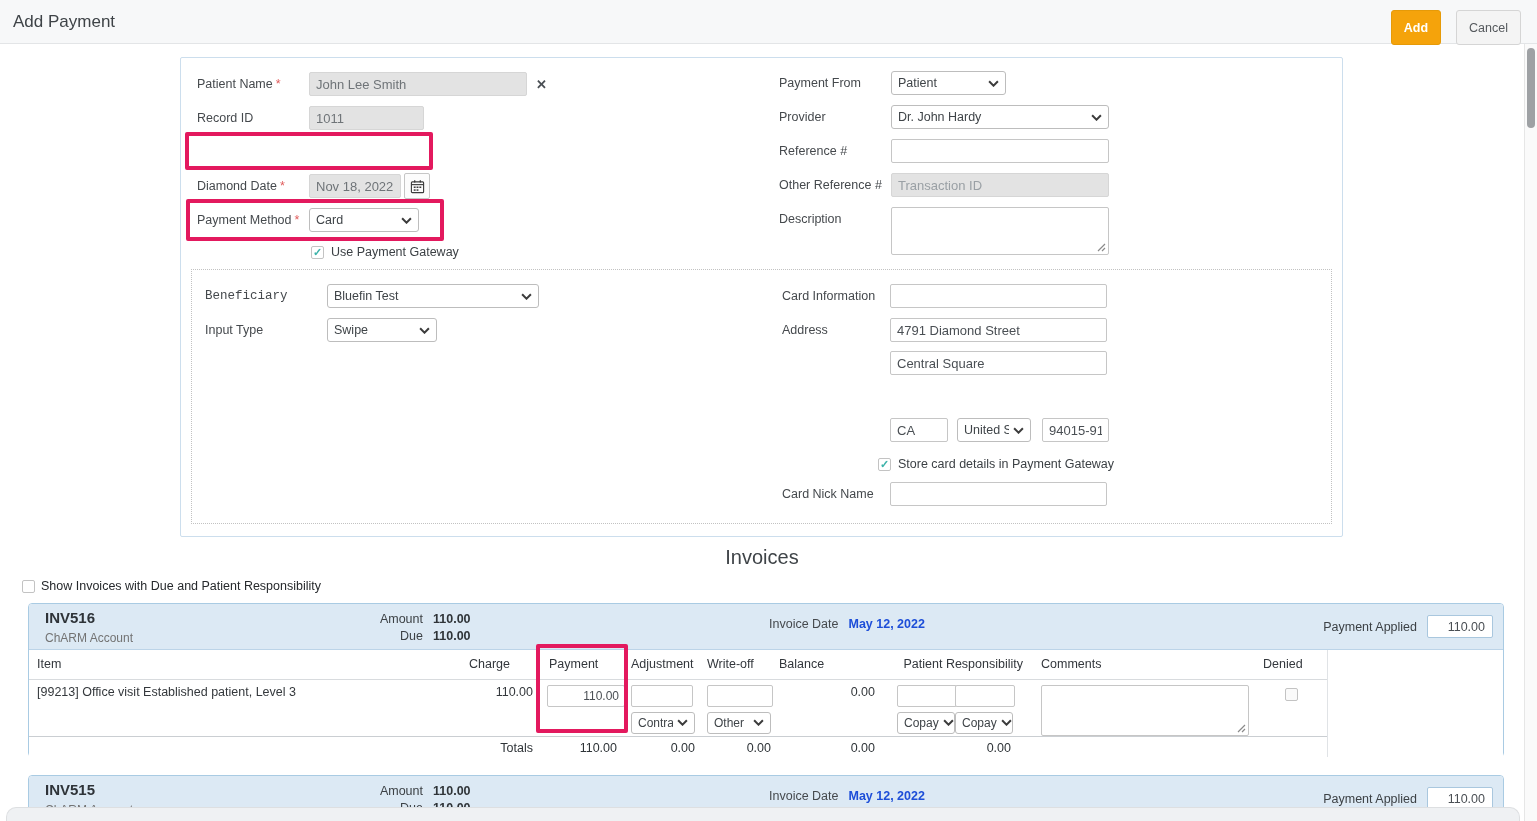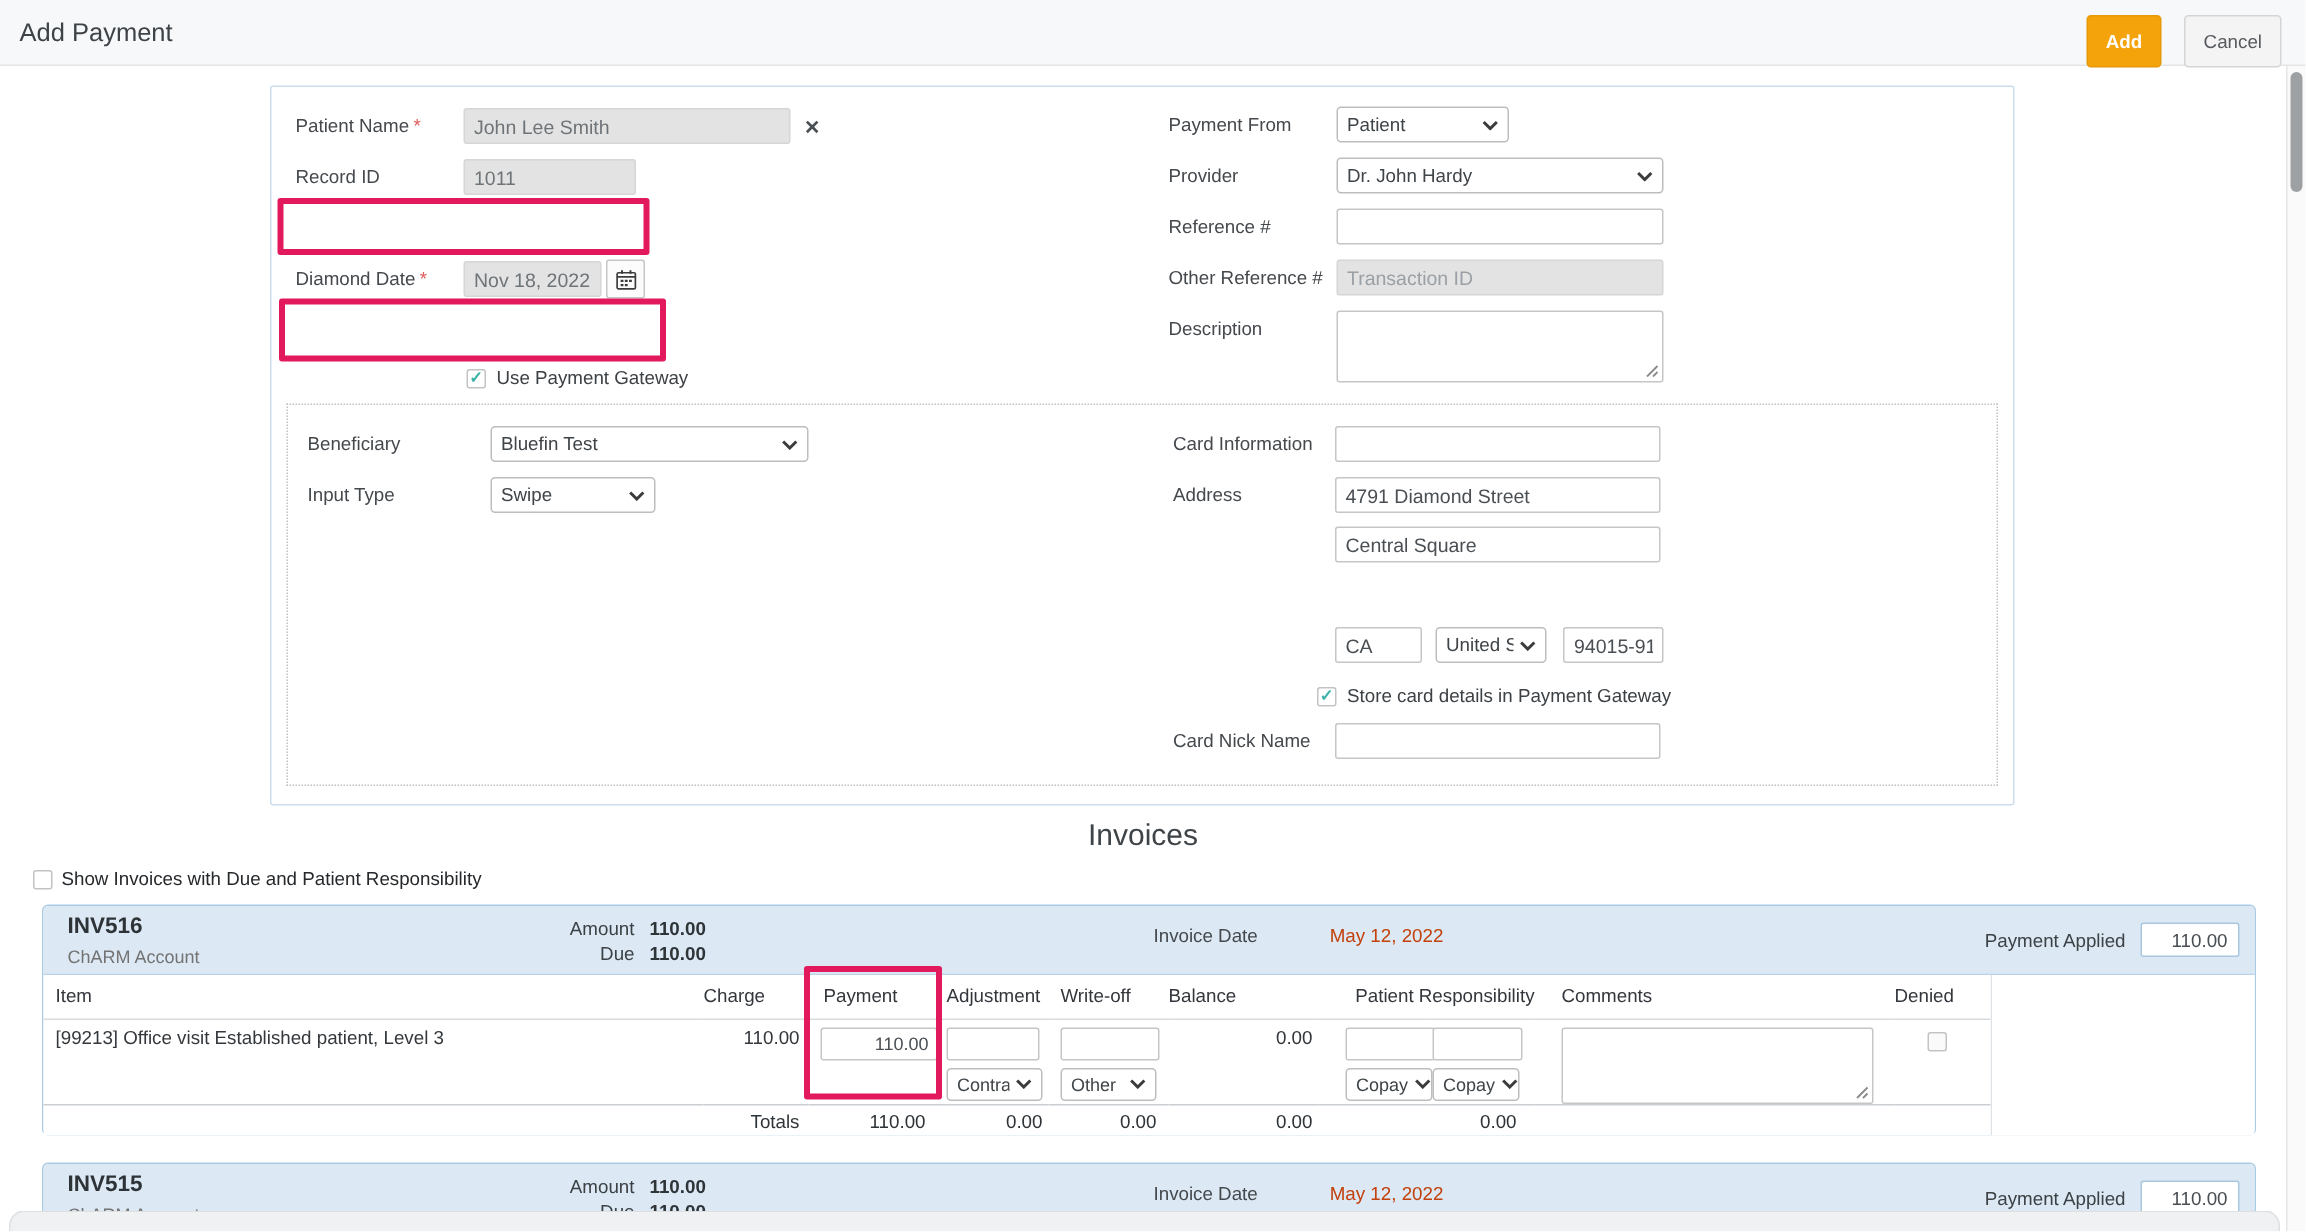--- a/index.html
+++ b/index.html
@@ -75,21 +75,21 @@
   .inv-head{position:relative;height:46px;background:var(--inv-blue);
     border-bottom:1px solid #BCD4E8;border-radius:3px 3px 0 0;}
   .inv-card.second .inv-head{border-bottom:none;height:46px;}
   .inv-id{position:absolute;left:16px;top:5px;font-size:15px;font-weight:700;color:#2E3338;}
   .inv-account{position:absolute;left:16px;top:27px;font-size:12px;color:#737373;}
   .amt-block{position:absolute;left:300px;top:6px;font-size:12.5px;color:#3C4145;}
   .amt-row{display:flex;height:17px;align-items:center;}
   .amt-row .a-lbl{width:94px;text-align:right;}
   .amt-row .a-val{margin-left:10px;font-weight:700;color:#2F3438;}
   .invdate-block{position:absolute;left:740px;top:13px;font-size:12.5px;display:flex;gap:10px;}
-  .invdate-block .d-val{font-weight:400;color:#c2410c;margin-left:38px;}
+  .invdate-block .d-val{font-weight:700;color:#1d4ed8;}
   .pa-block{position:absolute;right:10px;top:11px;display:flex;align-items:center;gap:10px;
     font-size:12.5px;color:#3C4145;}
   .pa-input{width:66px;height:23px;border:1px solid #A9C7DE;border-radius:2px;background:#fff;
     text-align:right;padding:0 7px;font-size:12.5px;color:#4A4F54;outline:none;
     font-family:"Liberation Sans",sans-serif;}
 
   .inv-body{position:relative;height:107px;background:#fff;}
   .right-panel{position:absolute;left:1298px;top:0;bottom:0;right:0;border-left:1px solid #E0E3E6;
     background:#fff;border-radius:0 0 4px 0;}
   table.inv-table{border-collapse:collapse;table-layout:fixed;width:1298px;font-size:12.5px;color:#34383C;}
@@ -144,20 +144,29 @@
         <line x1="11" y1="1.2" x2="11" y2="3.8" stroke="#3C3C3C" stroke-width="1.4"></line>
         <rect x="4" y="8" width="2" height="1.6" fill="#3C3C3C"></rect>
           <rect x="7" y="8" width="2" height="1.6" fill="#3C3C3C"></rect>
           <rect x="10" y="8" width="2" height="1.6" fill="#3C3C3C"></rect>
         <rect x="4" y="11" width="2" height="1.6" fill="#3C3C3C"></rect>
           <rect x="7" y="11" width="2" height="1.6" fill="#3C3C3C"></rect>
       </svg>
     </span>
   </div>
 
+  <div class="arow" style="left:16px;top:150px;">
+    <span class="lbl lblw"><span>Payment Method</span><span class="req">*</span></span>
+    <div class="sel" style="width:110px;">
+      <span>Card</span>
+      <svg class="chev" viewBox="0 0 10 6">
+          <path d="M1 1l4 4 4-4"></path>
+        </svg>
+    </div>
+  </div>
 
   <div class="arow" style="left:130px;top:186px;height:16px;">
     <span class="cb checked"></span>
     <span class="cb-label">Use Payment Gateway</span>
   </div>
 
   <div class="arow" style="left:598px;top:13px;">
     <span class="lbl lblw">Payment From</span>
     <div class="sel" style="width:115px;">
       <span>Patient</span>
@@ -192,21 +201,21 @@
     <div class="ta" style="width:218px;height:48px;">
       <svg class="grip" viewBox="0 0 9 9">
           <path d="M8 1L1 8M8 5L5 8"></path>
         </svg>
     </div>
   </div>
 
   <div class="dotted-sec">
 
     <div class="arow" style="left:13px;top:14px;">
-      <span class="lbl" style="width:122px;">Beneficiary</span>
+      <span class="lbl" style="width:122px;font-family:Liberation Mono, monospace;">Beneficiary</span>
       <div class="sel" style="width:212px;">
         <span>Bluefin Test</span>
         <svg class="chev" viewBox="0 0 10 6">
             <path d="M1 1l4 4 4-4"></path>
           </svg>
       </div>
     </div>
 
     <div class="arow" style="left:13px;top:48px;">
       <span class="lbl" style="width:122px;">Input Type</span>

